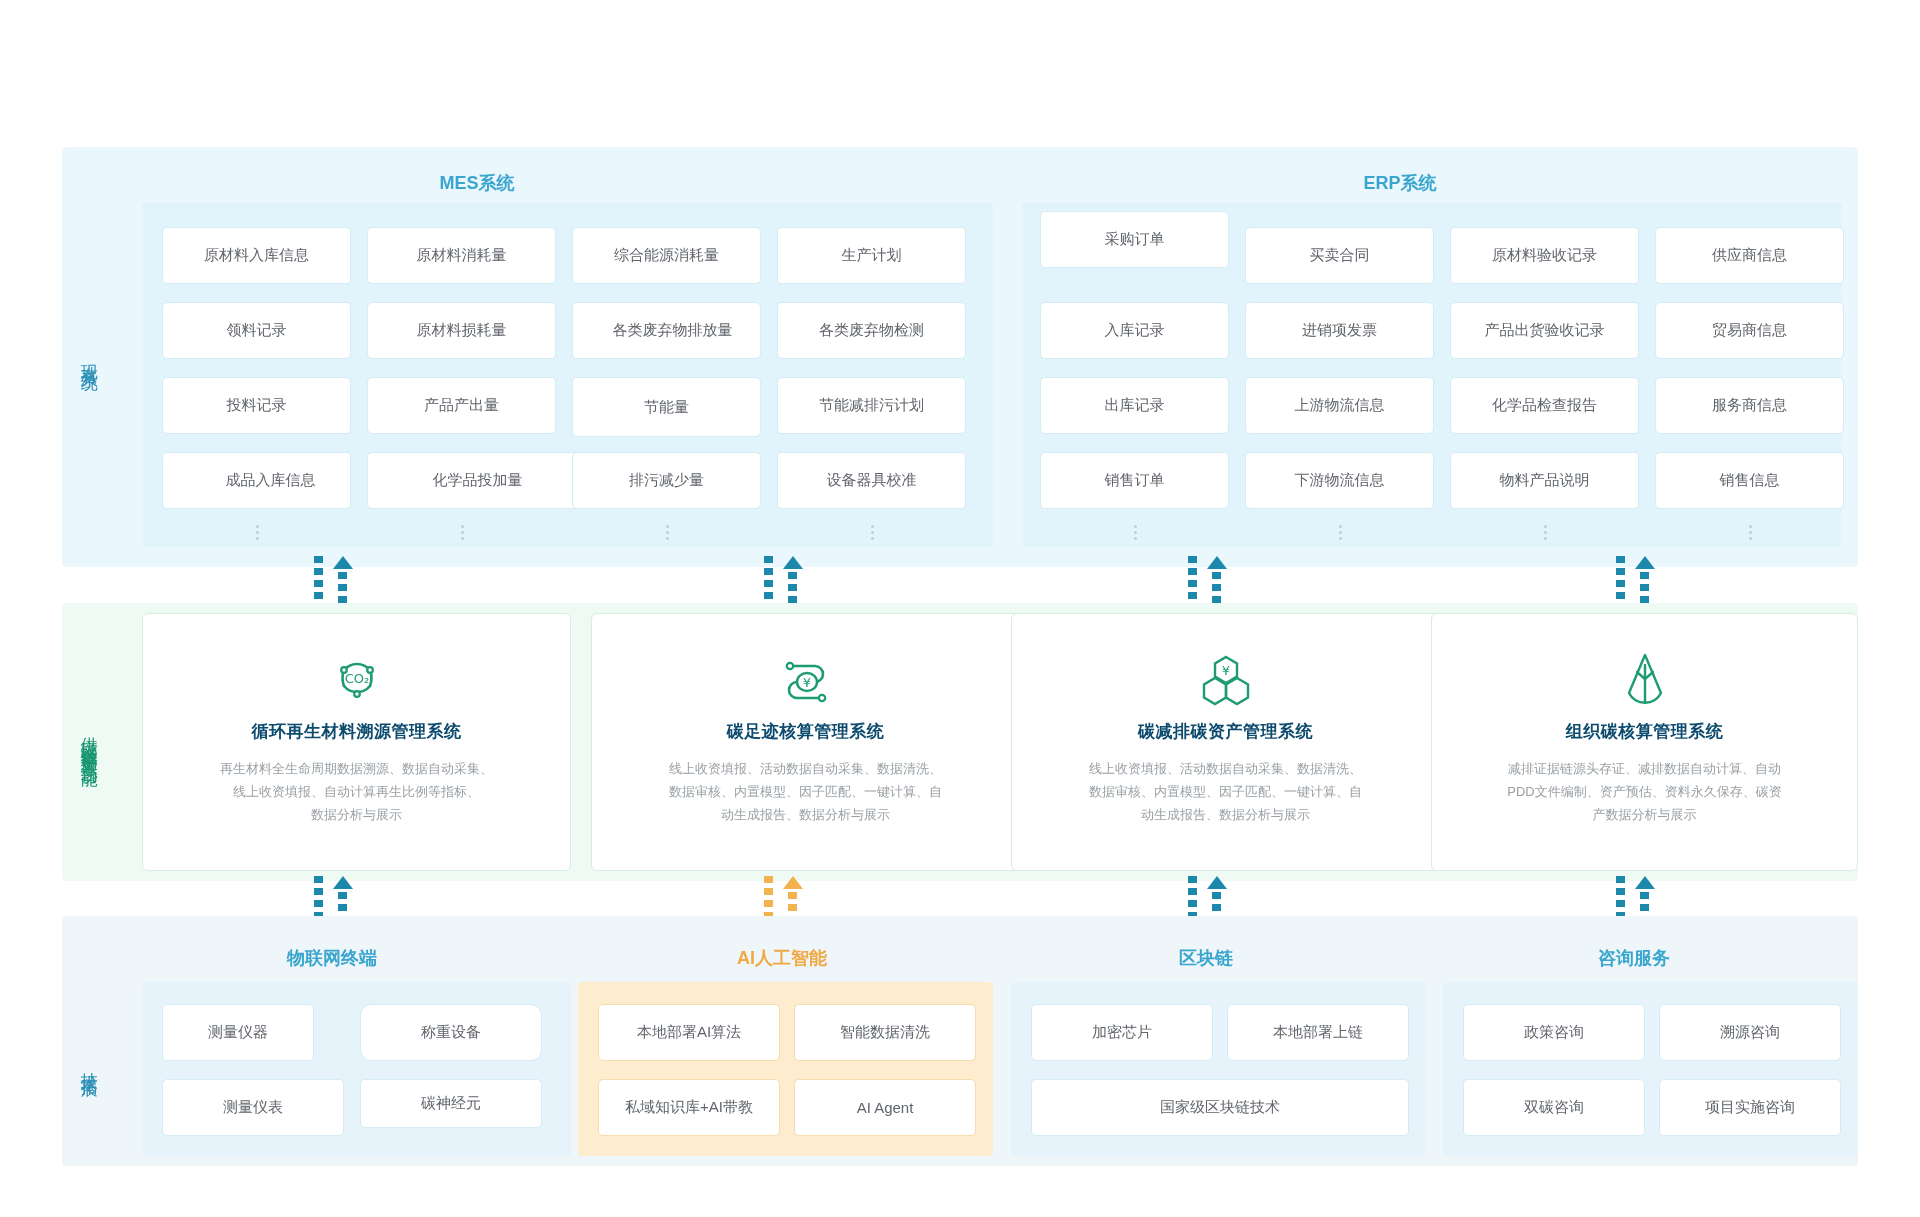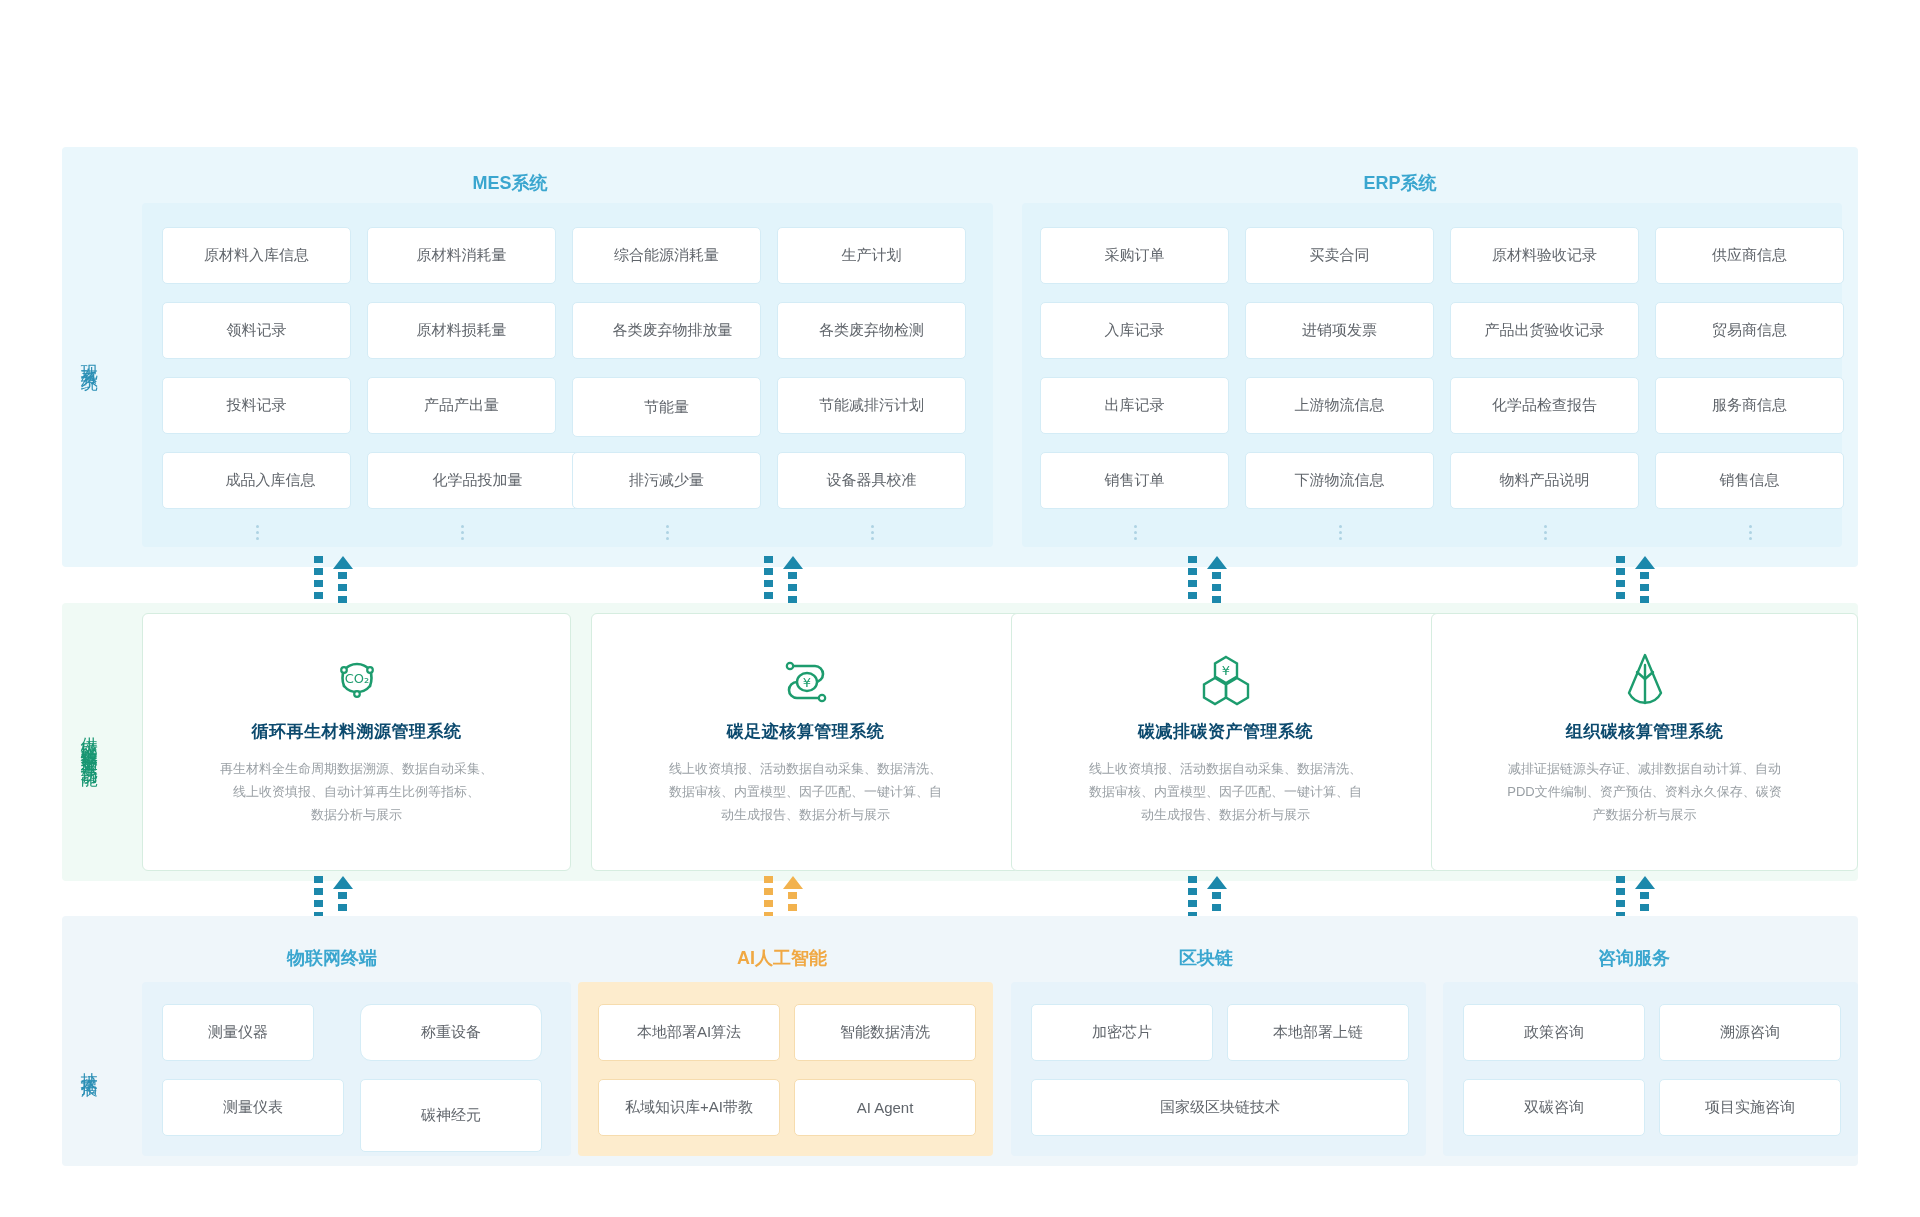--- a/index.html
+++ b/index.html
@@ -150,21 +150,21 @@
   .arr.amber .head-up   { border-bottom-color: #f2b24e; }
 </style>
 </head>
 <body>
 
 <div class="canvas">
 
   <div class="band-existing"></div>
   <div class="side-label blue" style="left:78px; top:282px; height:150px;">现有系统</div>
 
-  <div class="group-title" style="left:390px; top:171px; width:240px;">MES系统</div>
+  <div class="group-title" style="left:357px; top:171px; width:240px;">MES系统</div>
   <div class="group-title" style="left:1280px; top:171px; width:240px;">ERP系统</div>
 
   <div class="subpanel" style="left:142px; top:203px; width:851px; height:344px;"></div>
   <div class="subpanel" style="left:1022px; top:203px; width:820px; height:344px;"></div>
 
   <div class="chip" style="left:162px;  top:227px; width:189px; height:57px;">原材料入库信息</div>
   <div class="chip" style="left:367px;  top:227px; width:189px; height:57px;">原材料消耗量</div>
   <div class="chip" style="left:572px;  top:227px; width:189px; height:57px;">综合能源消耗量</div>
   <div class="chip" style="left:777px;  top:227px; width:189px; height:57px;">生产计划</div>
 
@@ -197,21 +197,21 @@
       <span></span>
       <span></span>
       <span></span>
     </div>
   <div class="vdots" style="left:870px; top:522px;">
       <span></span>
       <span></span>
       <span></span>
     </div>
 
-  <div class="chip" style="left:1040px; top:227px; width:189px; height:57px;">采购订单</div>
+  <div class="chip" style="left:1040px; top:211px; width:189px; height:57px;">采购订单</div>
   <div class="chip" style="left:1245px; top:227px; width:189px; height:57px;">买卖合同</div>
   <div class="chip" style="left:1450px; top:227px; width:189px; height:57px;">原材料验收记录</div>
   <div class="chip" style="left:1655px; top:227px; width:189px; height:57px;">供应商信息</div>
 
   <div class="chip" style="left:1040px; top:302px; width:189px; height:57px;">入库记录</div>
   <div class="chip" style="left:1245px; top:302px; width:189px; height:57px;">进销项发票</div>
   <div class="chip" style="left:1450px; top:302px; width:189px; height:57px;">产品出货验收记录</div>
   <div class="chip" style="left:1655px; top:302px; width:189px; height:57px;">贸易商信息</div>
 
   <div class="chip" style="left:1040px; top:377px; width:189px; height:57px;">出库记录</div>
@@ -452,21 +452,21 @@
   <div class="group-title" style="left:1524px; top:946px; width:220px;">咨询服务</div>
 
   <div class="subpanel lt" style="left:142px;  top:982px; width:429px; height:174px;"></div>
   <div class="subpanel amber" style="left:578px;  top:982px; width:415px; height:174px;"></div>
   <div class="subpanel lt" style="left:1011px; top:982px; width:415px; height:174px;"></div>
   <div class="subpanel lt" style="left:1443px; top:982px; width:415px; height:174px;"></div>
 
   <div class="chip" style="left:162px; top:1004px; width:152px; height:57px;">测量仪器</div>
   <div class="chip" style="left:360px; top:1004px; width:182px; height:57px;border-radius:11px;">称重设备</div>
   <div class="chip" style="left:162px; top:1079px; width:182px; height:57px;">测量仪表</div>
-  <div class="chip" style="left:360px; top:1079px; width:182px; height:73px;">碳神经元</div>
+  <div class="chip" style="left:360px; top:1079px; width:182px; height:49px;">碳神经元</div>
 
   <div class="chip amber" style="left:598px; top:1004px; width:182px; height:57px;">本地部署AI算法</div>
   <div class="chip amber" style="left:794px; top:1004px; width:182px; height:57px;">智能数据清洗</div>
   <div class="chip amber" style="left:598px; top:1079px; width:182px; height:57px;">私域知识库+AI带教</div>
   <div class="chip amber" style="left:794px; top:1079px; width:182px; height:57px;">AI Agent</div>
 
   <div class="chip" style="left:1031px; top:1004px; width:182px; height:57px;">加密芯片</div>
   <div class="chip" style="left:1227px; top:1004px; width:182px; height:57px;">本地部署上链</div>
   <div class="chip" style="left:1031px; top:1079px; width:378px; height:57px;">国家级区块链技术</div>
 

